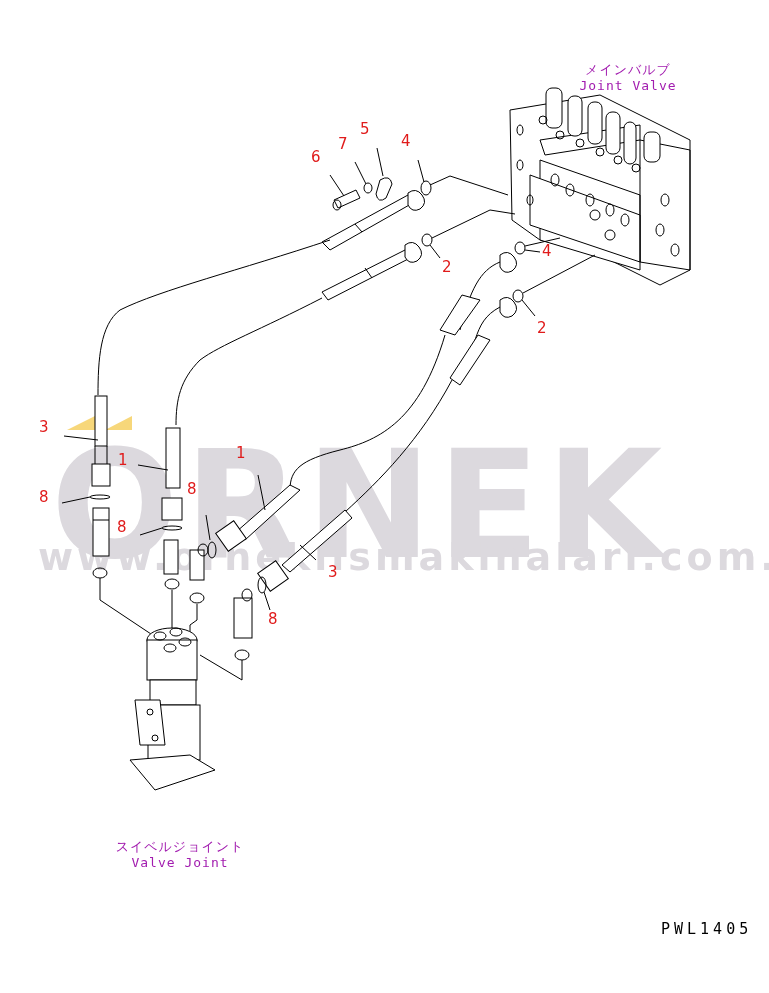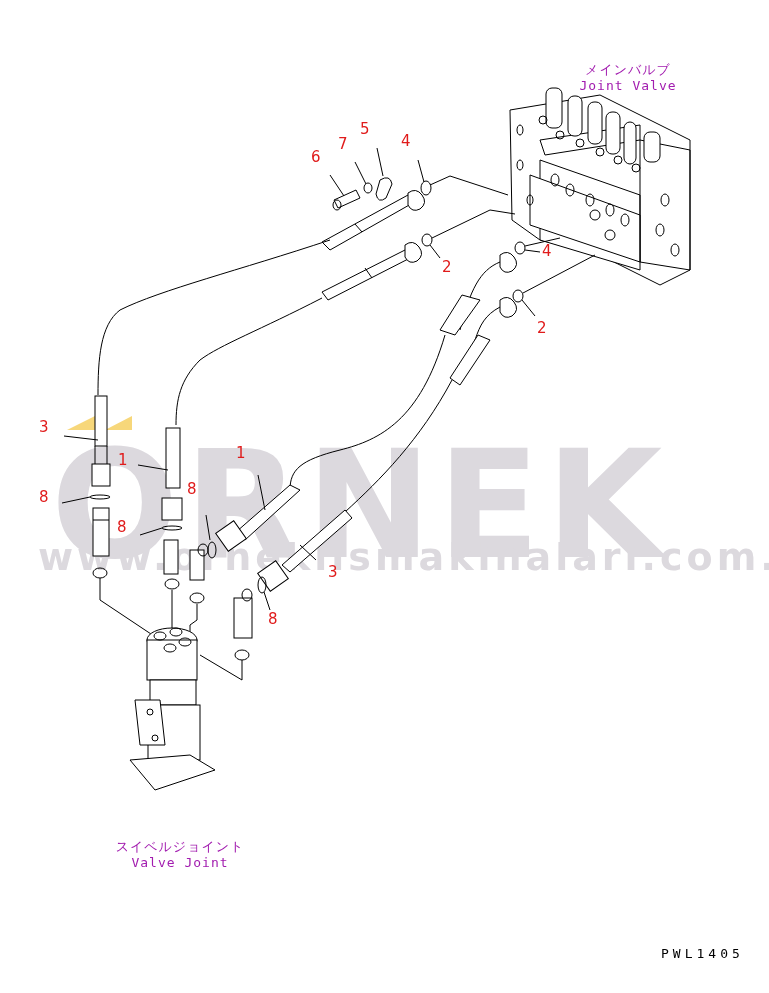--- a/index.html
+++ b/index.html
@@ -3,21 +3,21 @@
 <meta charset="utf-8">
 <style>
   html, body { margin: 0; padding: 0; background: #ffffff; }
   body { width: 769px; height: 993px; position: relative; overflow: hidden; font-family: "DejaVu Sans Mono", monospace; }
   .canvas { position: absolute; left: 0; top: 0; width: 769px; height: 993px; }
   svg { position: absolute; left: 0; top: 0; }
   .wm-big { position: absolute; left: 34px; top: 430px; font-family: "DejaVu Sans", sans-serif; font-weight: bold; font-size: 150px; line-height: 1; letter-spacing: 6px; color: #dcd9de; margin-left: 17px; }
   .wm-url { position: absolute; left: 38px; top: 538px; font-family: "DejaVu Sans", sans-serif; font-weight: bold; font-size: 38px; line-height: 1; letter-spacing: 4px; color: #dcd9de; }
   .callout { position: absolute; color: #e01b1b; font-family: "DejaVu Sans", sans-serif; font-size: 15px; line-height: 1; }
   .caption { position: absolute; font-family: "DejaVu Sans Mono", monospace; font-size: 13px; color: #a21caf; text-align: center; line-height: 16px; letter-spacing: 1px; }
-  .code { position: absolute; left: 661px; top: 946px; font-family: "DejaVu Sans Mono", monospace; font-size: 13px; letter-spacing: 4px; color: #000; }
+  .code { position: absolute; left: 661px; top: 920px; font-family: "DejaVu Sans Mono", monospace; font-size: 15px; letter-spacing: 4px; color: #000; }
 </style>
 </head>
 <body>
 
 <div class="canvas">
 
   <div class="wm-big">ORNEK</div>
   <div class="wm-url">www.orneklismakinalari.com.tr</div>
 
   <svg width="769" height="993" viewBox="0 0 769 993">

